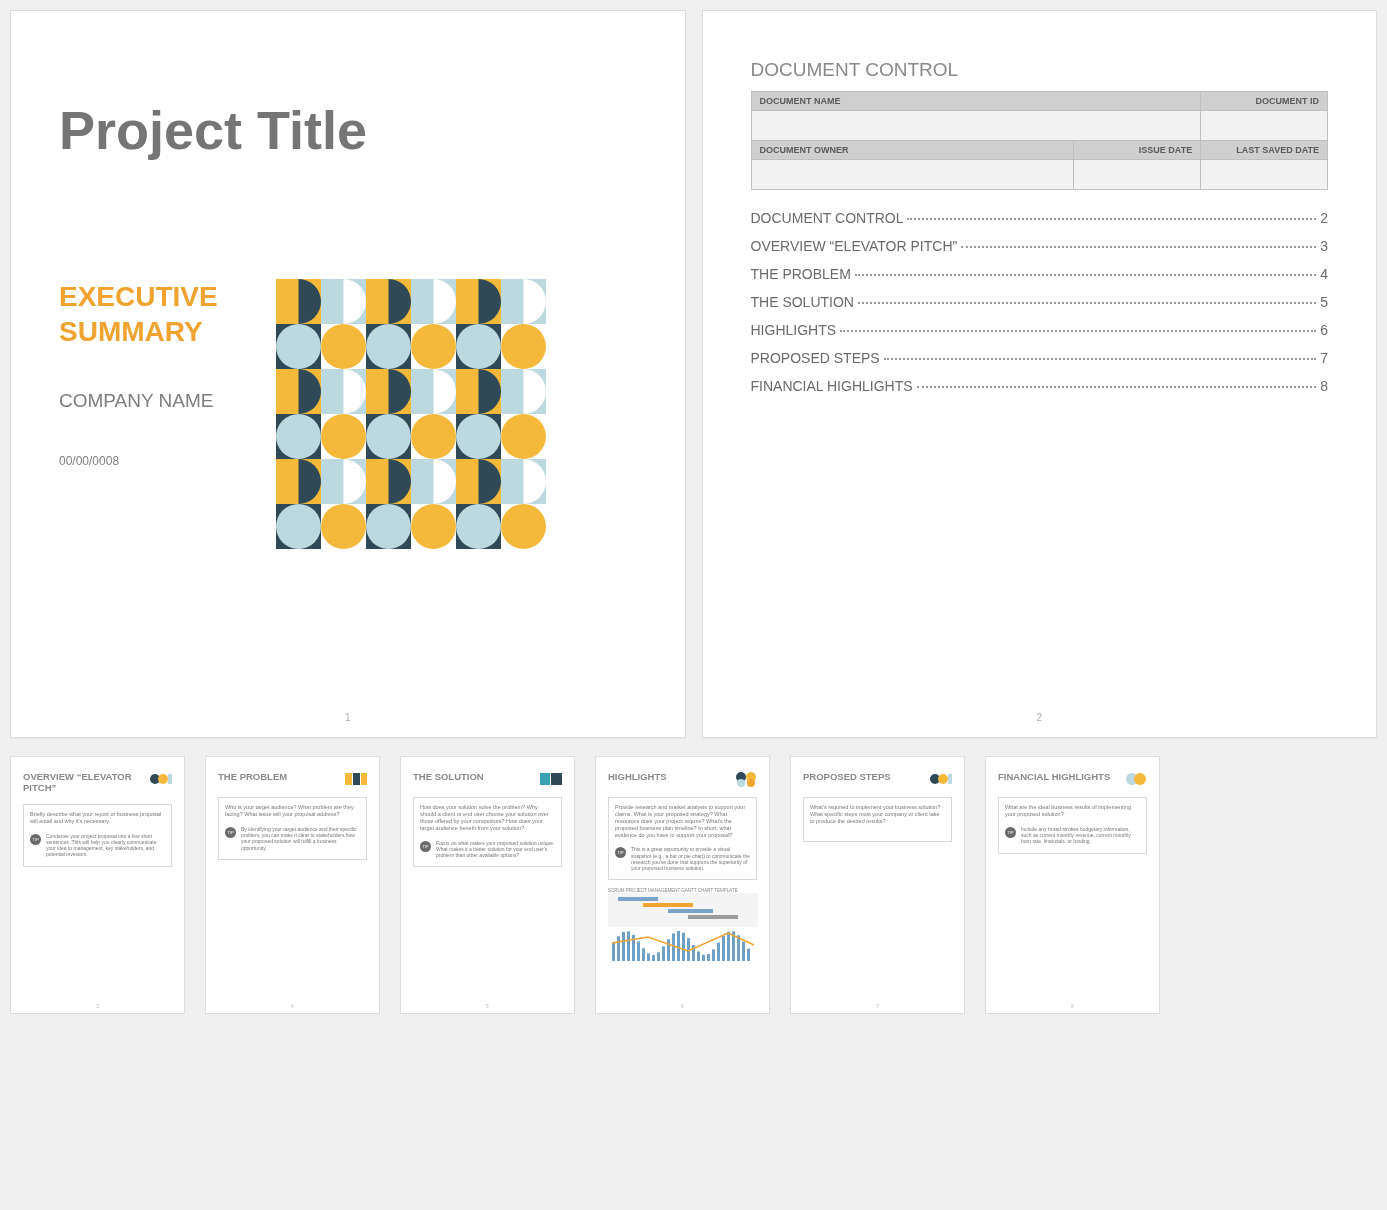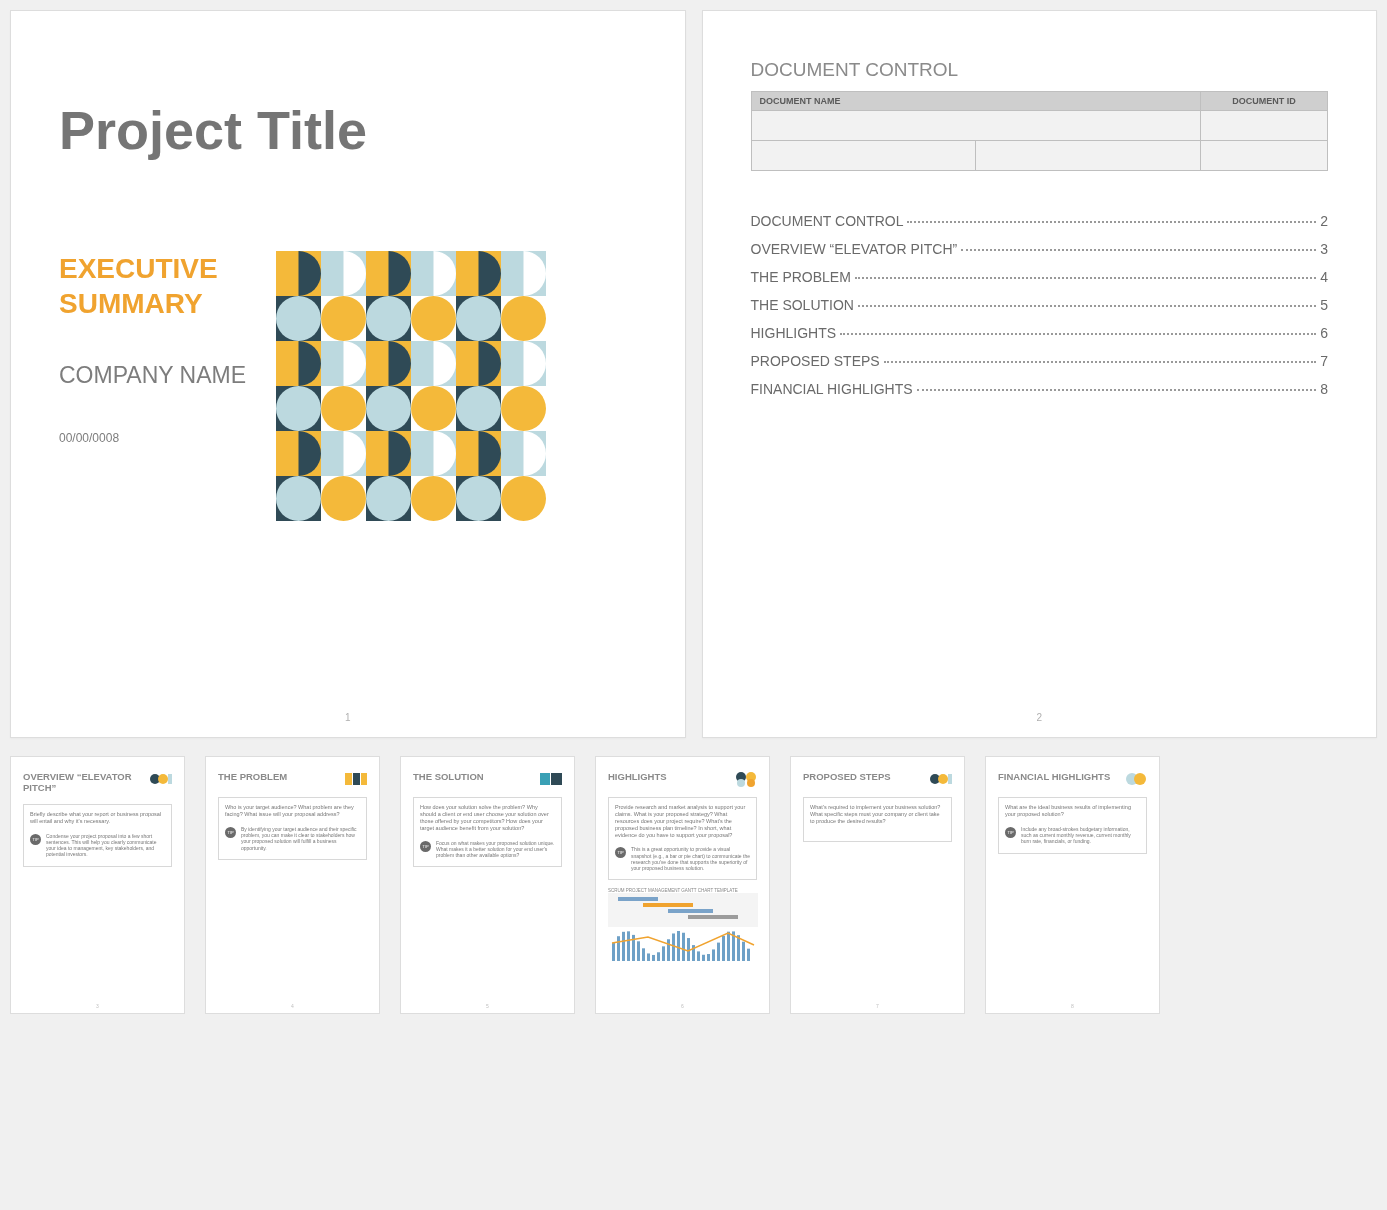--- a/index.html
+++ b/index.html
@@ -43,36 +43,36 @@
     letter-spacing: 0.5px;
     line-height: 1.2;
   }
   .project-title {
     margin-top: 40px;
     font-size: 54px;
     font-weight: 700;
     color: #757575;
   }
   .lower-cover {
-    margin-top: 90px;
+    margin-top: 118px;
     display: flex;
     gap: 17px;
   }
   .lower-left {
     width: 200px;
   }
   .exec-subtitle {
     font-size: 28px;
     font-weight: 700;
     color: #f0a32f;
     line-height: 1.25;
   }
   .company-name {
     margin-top: 40px;
-    font-size: 23px;
+    font-size: 19px;
     font-weight: 400;
     color: #7d7d7d;
     line-height: 1.3;
   }
   .date {
     margin-top: 40px;
     font-size: 12px;
     color: #7d7d7d;
   }
   .graphic {
@@ -84,33 +84,33 @@
   .page2-content { }
   .sec-heading {
     font-size: 19px;
     font-weight: 400;
     color: #8a8a8a;
     margin-bottom: 10px;
   }
   .tbl {
     width: 100%;
     border-collapse: collapse;
-    margin-bottom: 42px;
+    margin-bottom: 20px;
   }
   .tbl th, .tbl td {
     border: 1px solid #bfbfbf;
     padding: 4px 8px;
     font-size: 9px;
     font-weight: 700;
     color: #5a5a5a;
     text-align: left;
   }
   .tbl th { background: #cfcfcf; }
   .tbl td { background: #f2f2f2; height: 30px; }
-  .tbl th.center, .tbl td.center { text-align: center; }
+  .tbl th.center, .tbl td.center { text-align: right; }
   .toc-line {
     display: flex;
     align-items: baseline;
     font-size: 14px;
     color: #6a6a6a;
     margin: 8px 0 12px 0;
     white-space: nowrap;
   }
   .dots {
     flex: 1;
@@ -225,20 +225,25 @@
         <div class="sec-heading">DOCUMENT CONTROL</div>
         <table class="tbl">
           <tbody>
               <tr>
             <th colspan="2">DOCUMENT NAME</th>
             <th class="center" style="width:22%">DOCUMENT ID</th>
           </tr>
           <tr>
             <td colspan="2"></td>
             <td></td>
+          </tr>
+          <tr>
+            <th style="width:56%">DOCUMENT OWNER</th>
+            <th class="center">ISSUE DATE</th>
+            <th class="center">LAST SAVED DATE</th>
           </tr>
           <tr>
             <td></td>
             <td></td>
             <td></td>
           </tr>
         </tbody>
           </table>
 
         <div id="toc-list">

